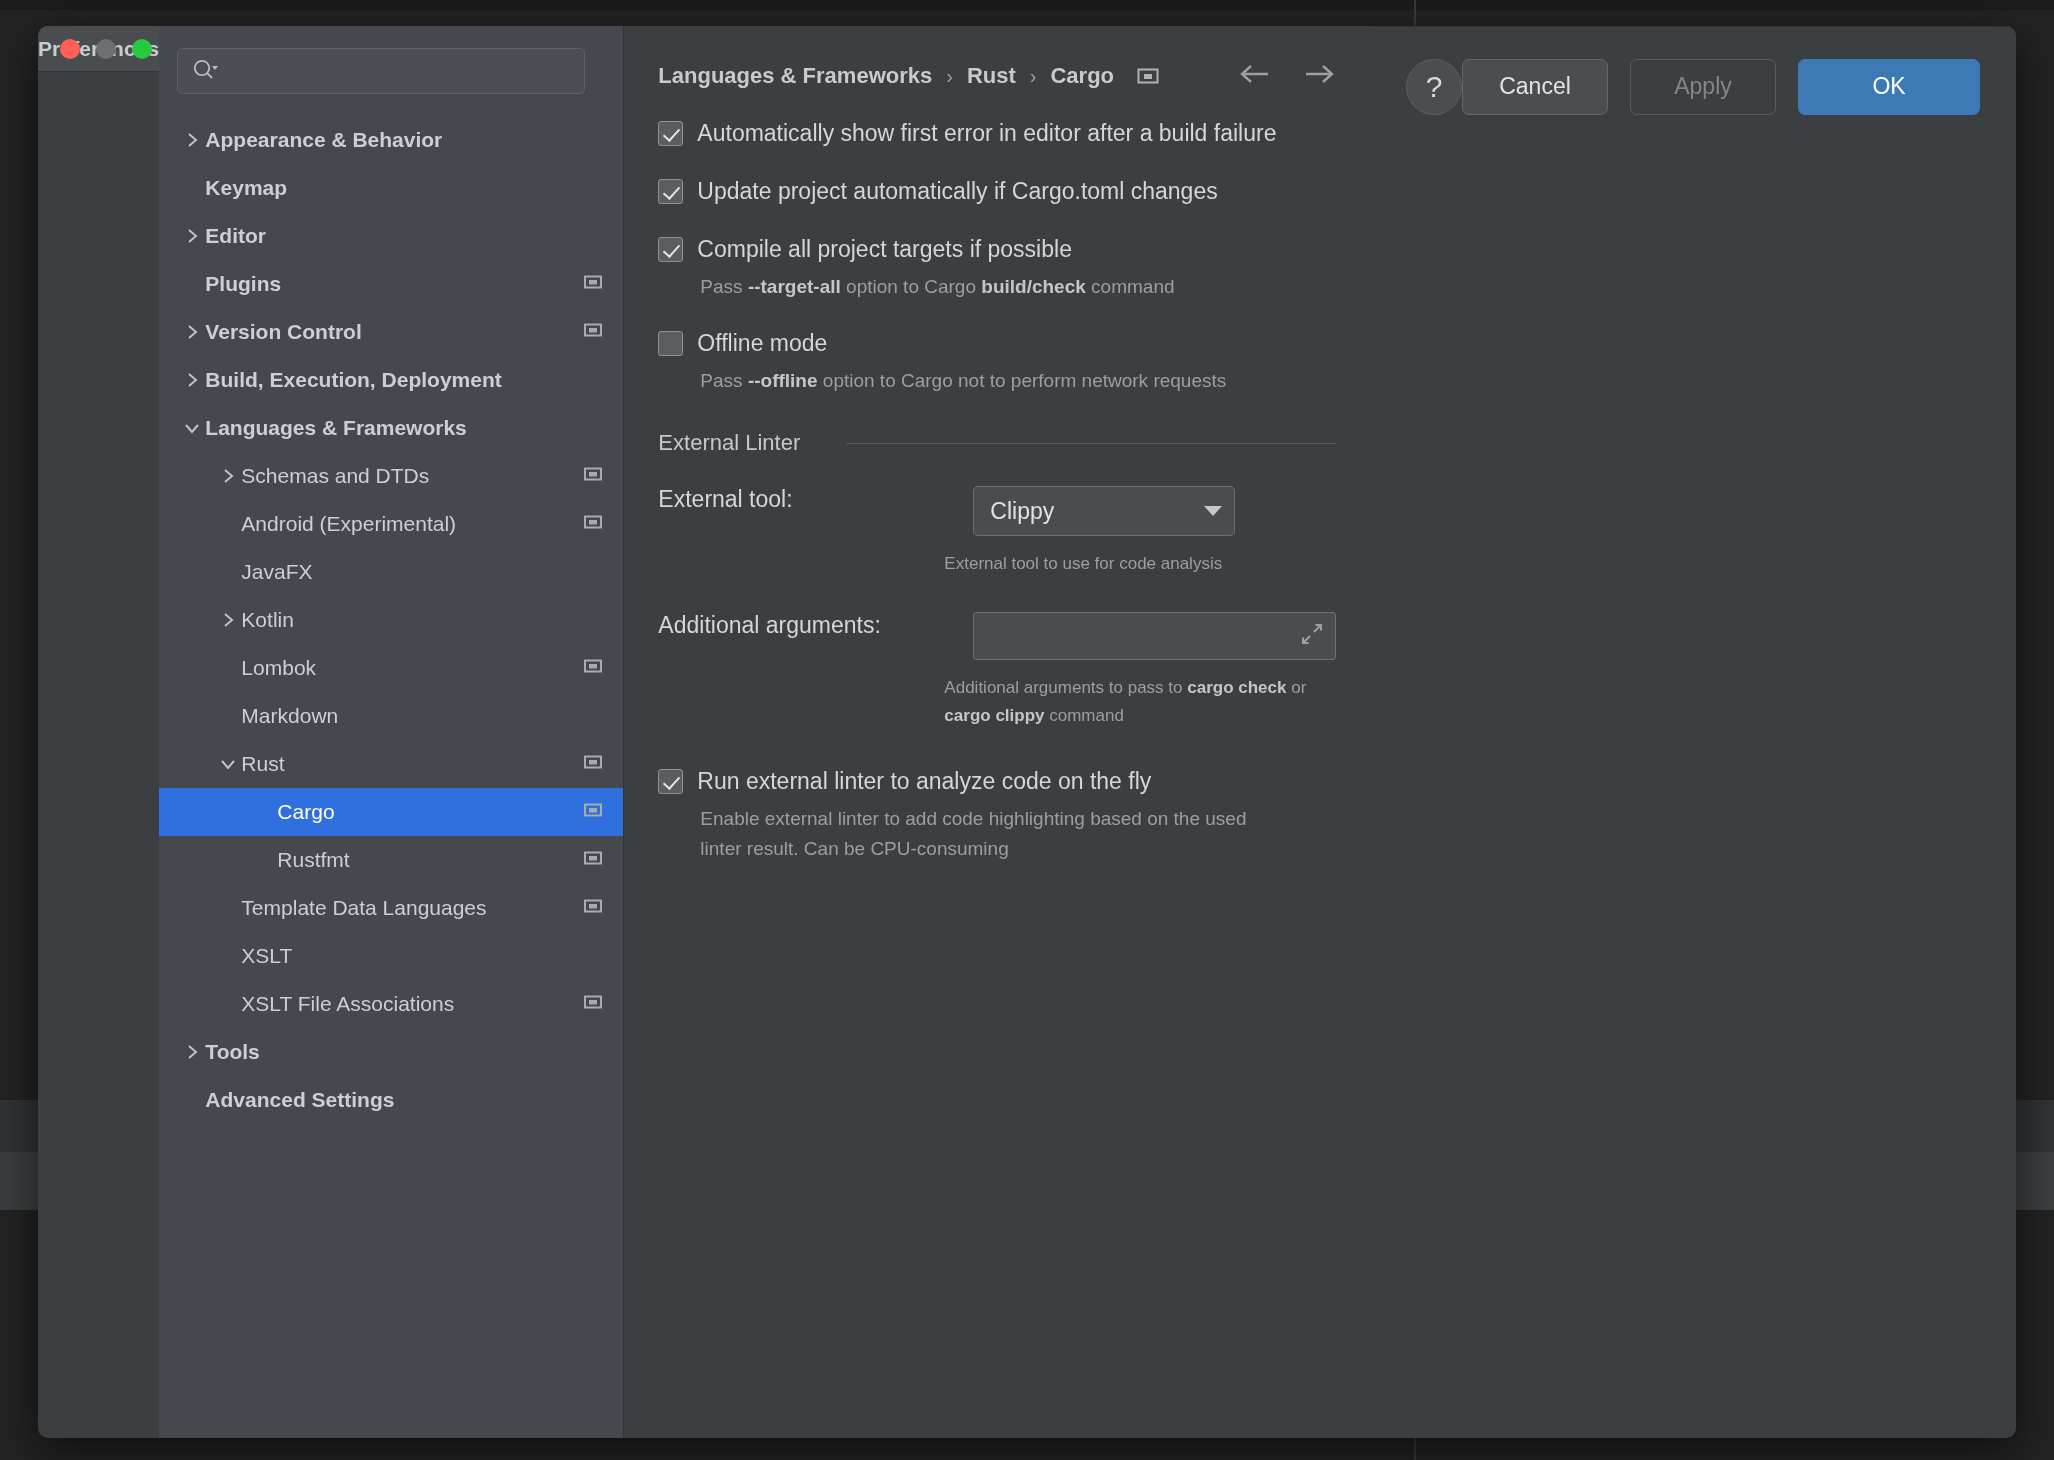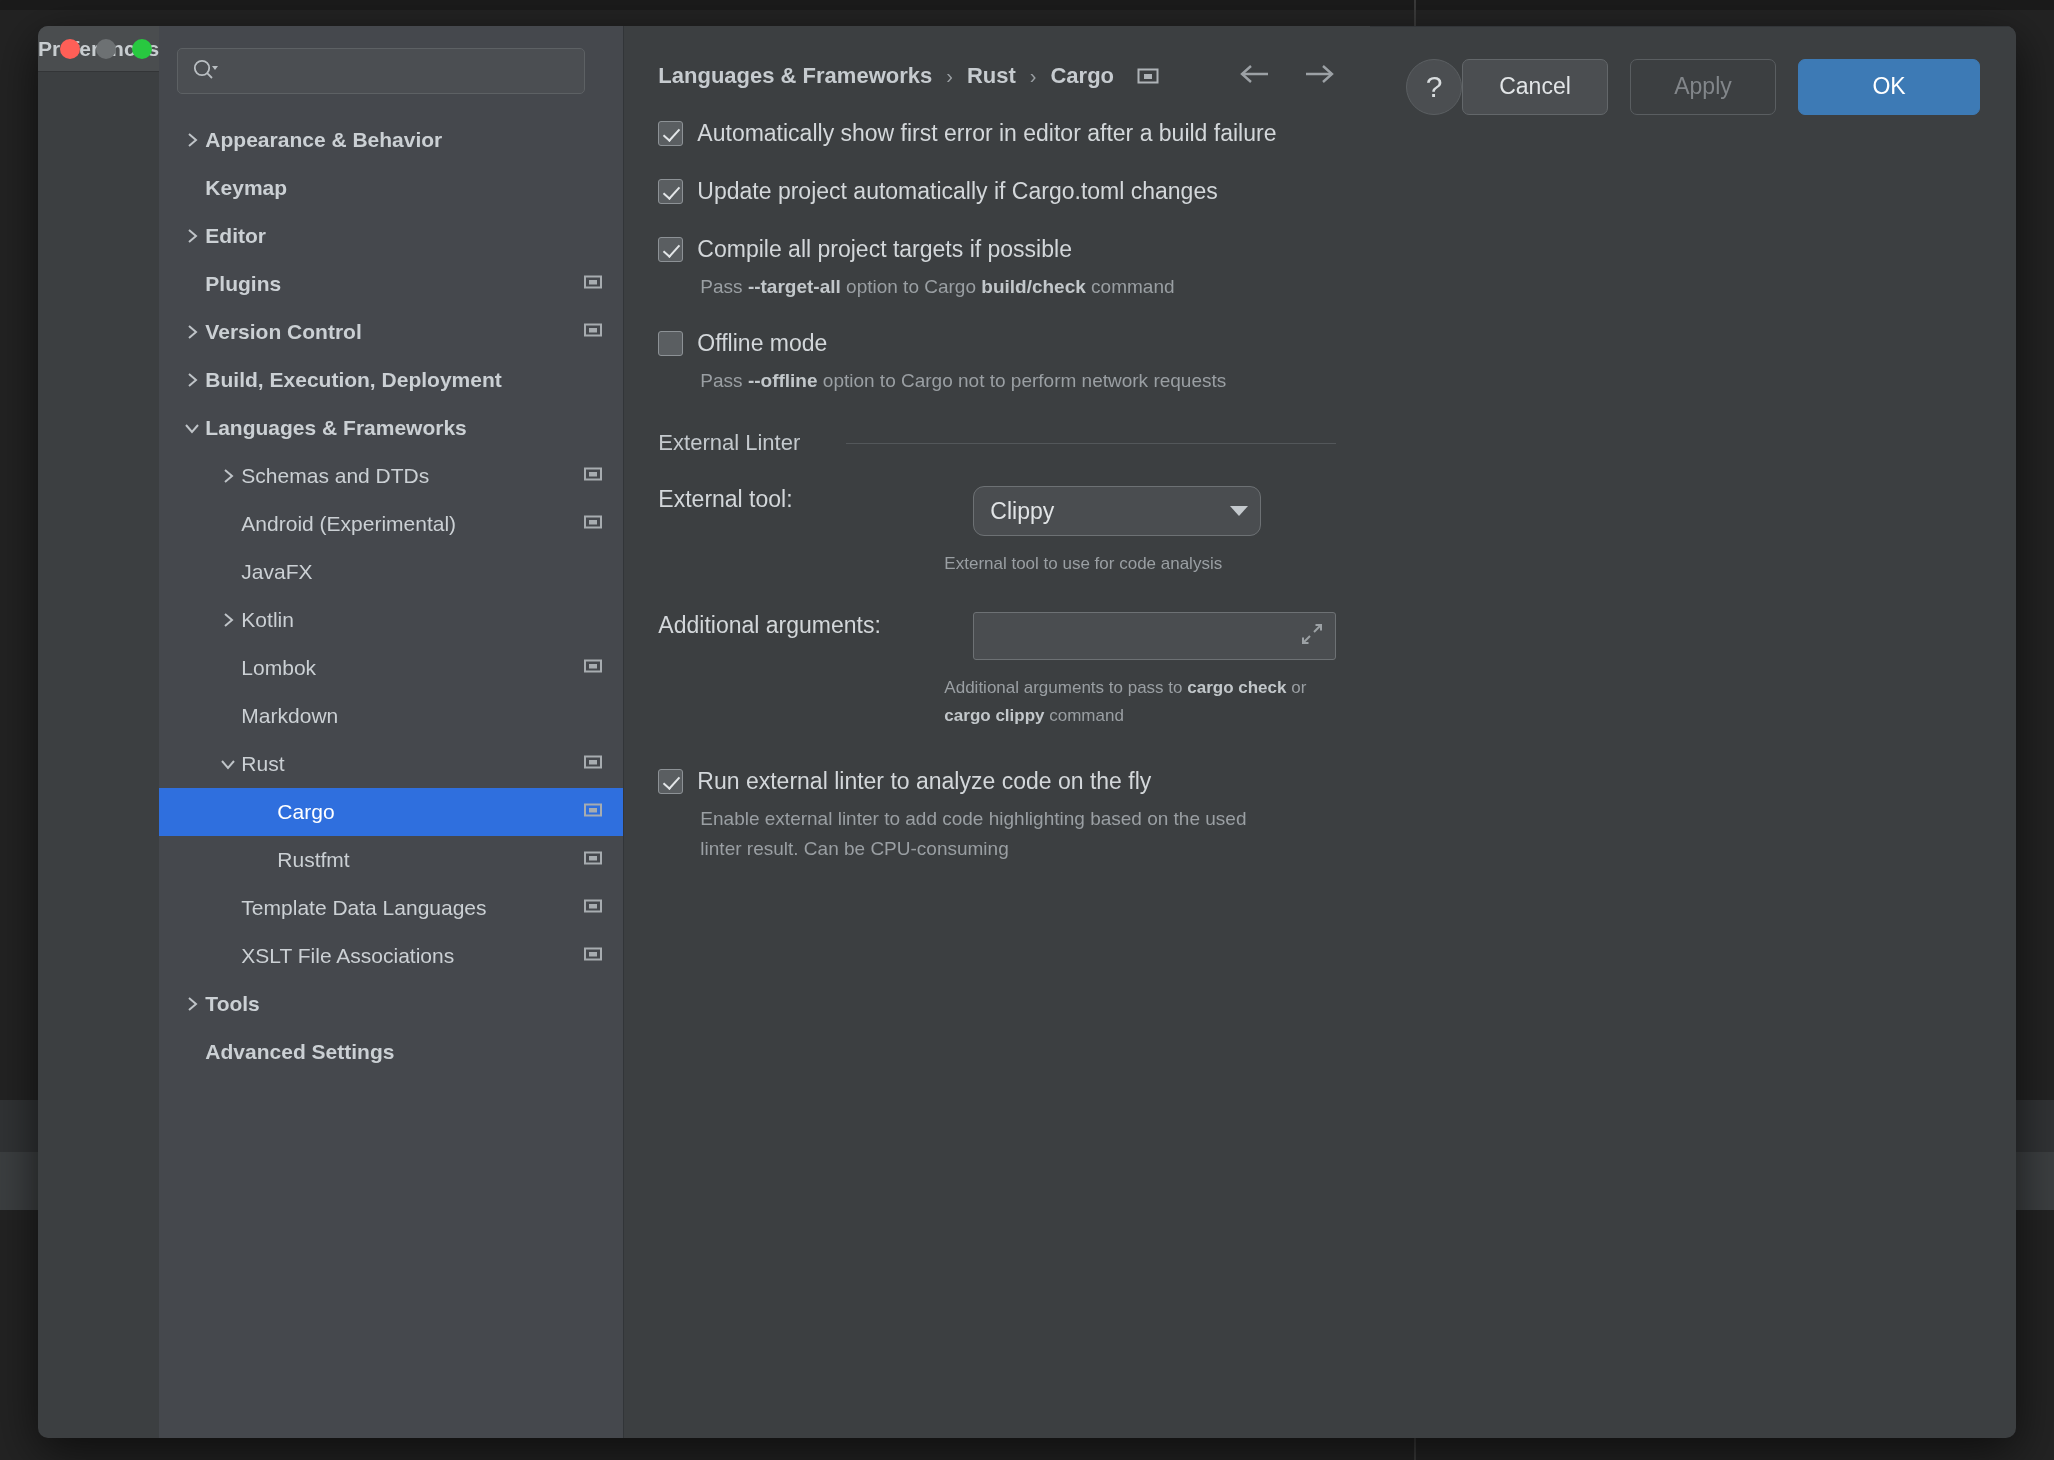--- a/index.html
+++ b/index.html
@@ -228,25 +228,25 @@
 
   
   .field-row { display: flex; align-items: flex-start; gap: 29px; }
   .field-label {
     font-size: 23px;
     color: #d3d7da;
     width: 286px;
     flex: 0 0 286px;
   }
   #dropdown {
-    width: 288px;
+    width: 262px;
     height: 50px;
     background: #4a4d50;
     border: 1px solid #6d7174;
-    border-radius: 11px;
+    border-radius: 5px;
     display: flex;
     align-items: center;
     padding: 0 12px 0 16px;
   }
   #dropdown .dd-val {
     flex: 1 1 auto;
     font-size: 23px;
     color: #e0e3e5;
   }
   .caret {
@@ -508,20 +508,26 @@
           </div>
           <div class="node lv1">
             <span class="arrow">
               <svg width="18" height="18" viewBox="0 0 18 18"></svg>
             </span>
             <span class="label">Template Data Languages</span>
             <span class="trail"><svg width="20" height="20" viewBox="0 0 20 20">
                 <rect x="2" y="4.5" width="16" height="11" fill="none" stroke="#a7acb0" stroke-width="2"></rect>
                 <rect x="6" y="8" width="8" height="4.5" fill="#a7acb0"></rect>
               </svg></span>
+          </div>
+          <div class="node lv1">
+            <span class="arrow">
+              <svg width="18" height="18" viewBox="0 0 18 18"></svg>
+            </span>
+            <span class="label">XSLT</span>
           </div>
           <div class="node lv1">
             <span class="arrow">
               <svg width="18" height="18" viewBox="0 0 18 18"></svg>
             </span>
             <span class="label">XSLT File Associations</span>
             <span class="trail"><svg width="20" height="20" viewBox="0 0 20 20">
                 <rect x="2" y="4.5" width="16" height="11" fill="none" stroke="#a7acb0" stroke-width="2"></rect>
                 <rect x="6" y="8" width="8" height="4.5" fill="#a7acb0"></rect>
               </svg></span>

